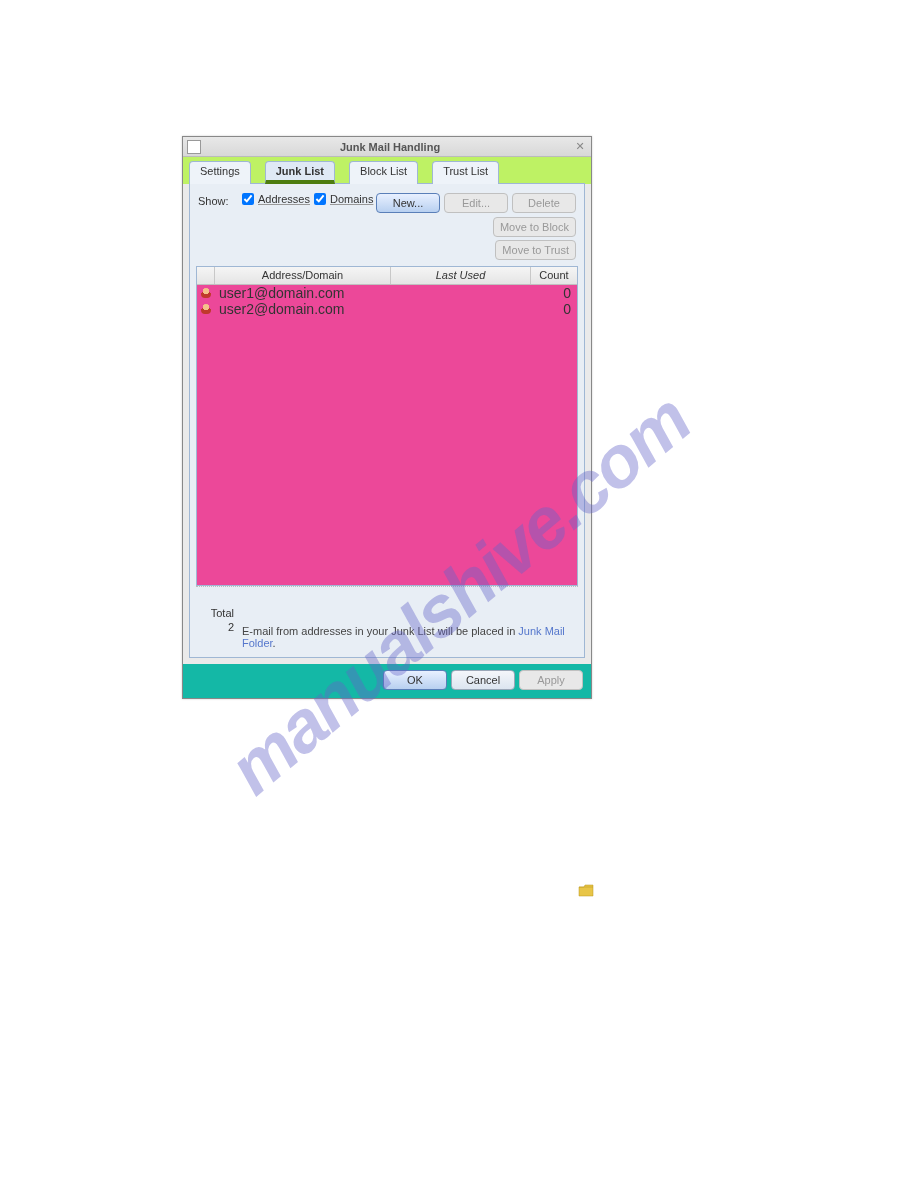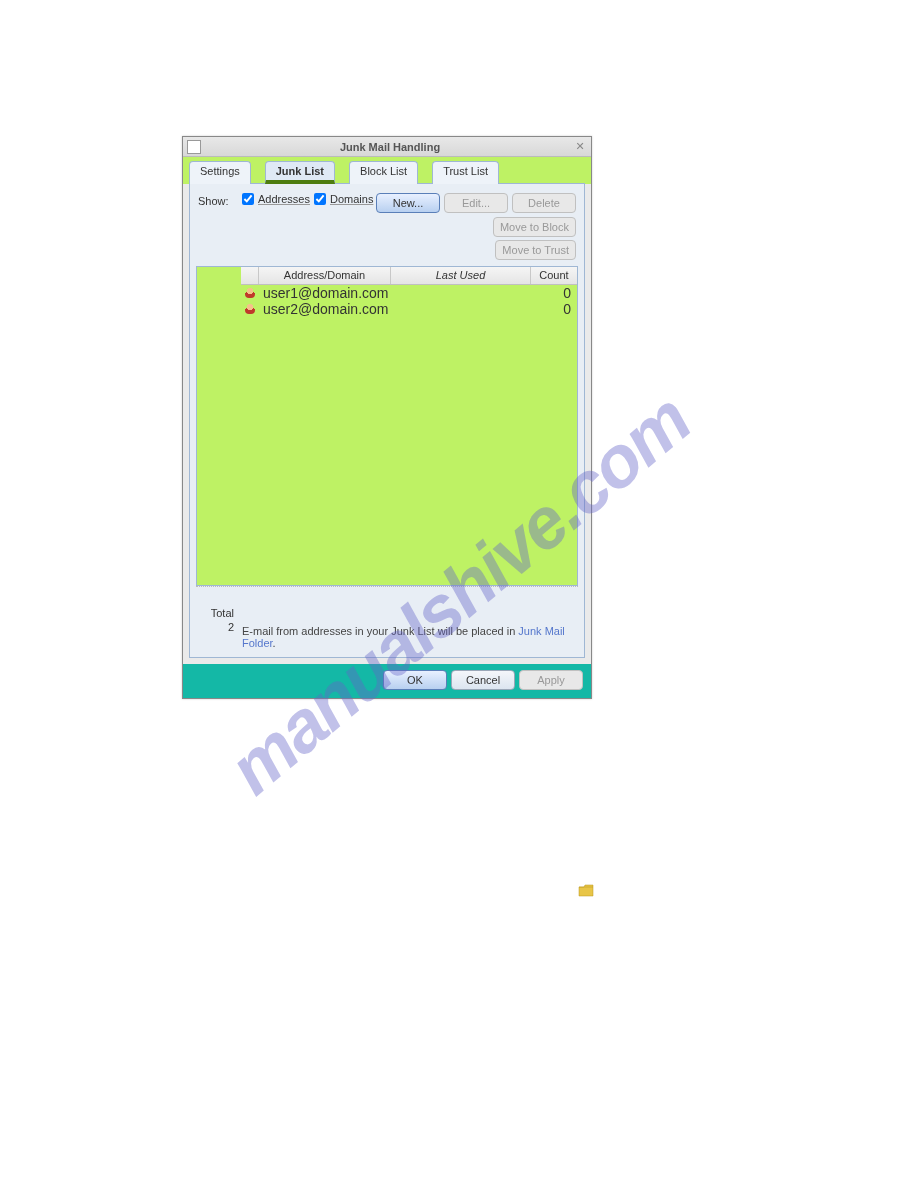--- a/index.html
+++ b/index.html
@@ -114,26 +114,25 @@
     cursor: pointer;
     border-radius: 4px;
     padding: 0 6px;
   }
   .btn.primary { background: linear-gradient(#e8f0ff,#b8d0f0); border-color:#5a7fb8;}
   .btn.disabled { color: #999; background: #e8e8e8; border-color:#c0c0c0; cursor: default;}
   .btn.wide { min-width: 80px; }
   .move-buttons { display:flex; flex-direction:column; gap:3px; align-items:flex-end;}
 
   .table-wrap {
-    background: #bef264;
+    background: #ec4899;
     border: 1px solid #9fb7d4;
     height: 320px;
     display: flex;
     flex-direction: column;
-    padding-left: 44px;
   }
   .table-header {
     display: flex;
     background: linear-gradient(#f5f5f5, #e5e5e5);
     border-bottom: 1px solid #c0c0c0;
     font-size: 11px;
     color: #333;
     height: 18px;
   }
   .th {

